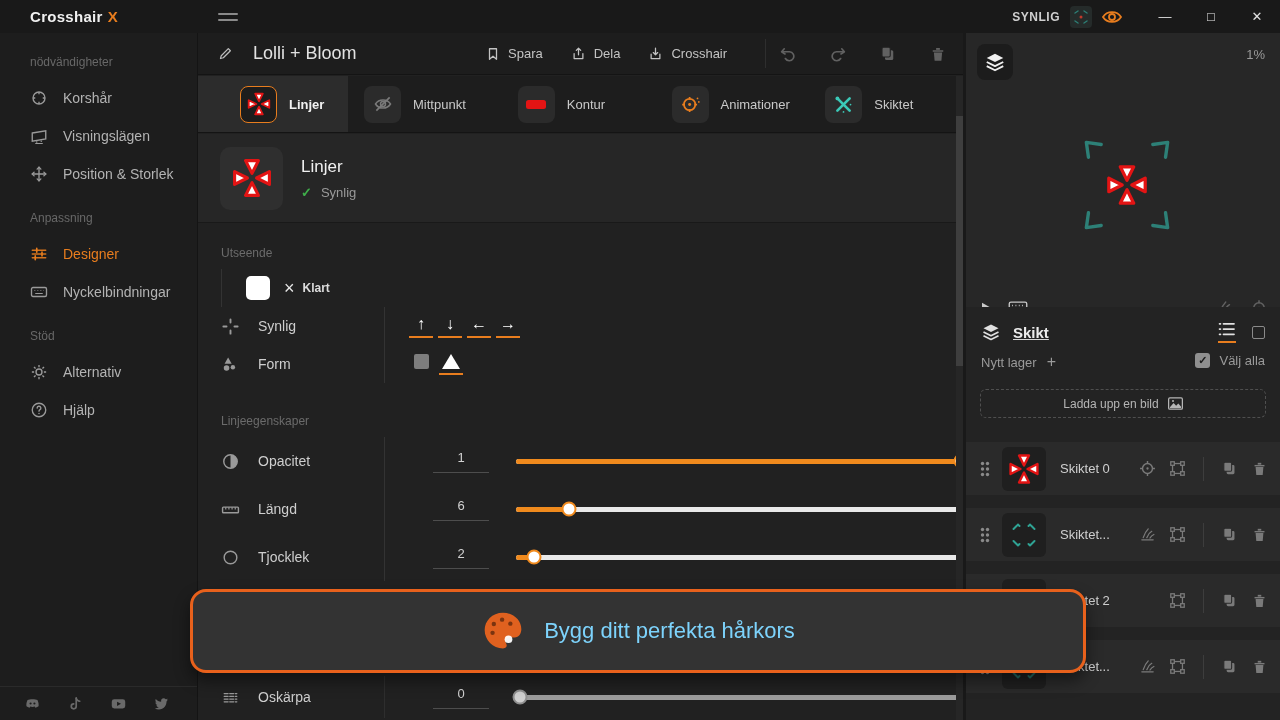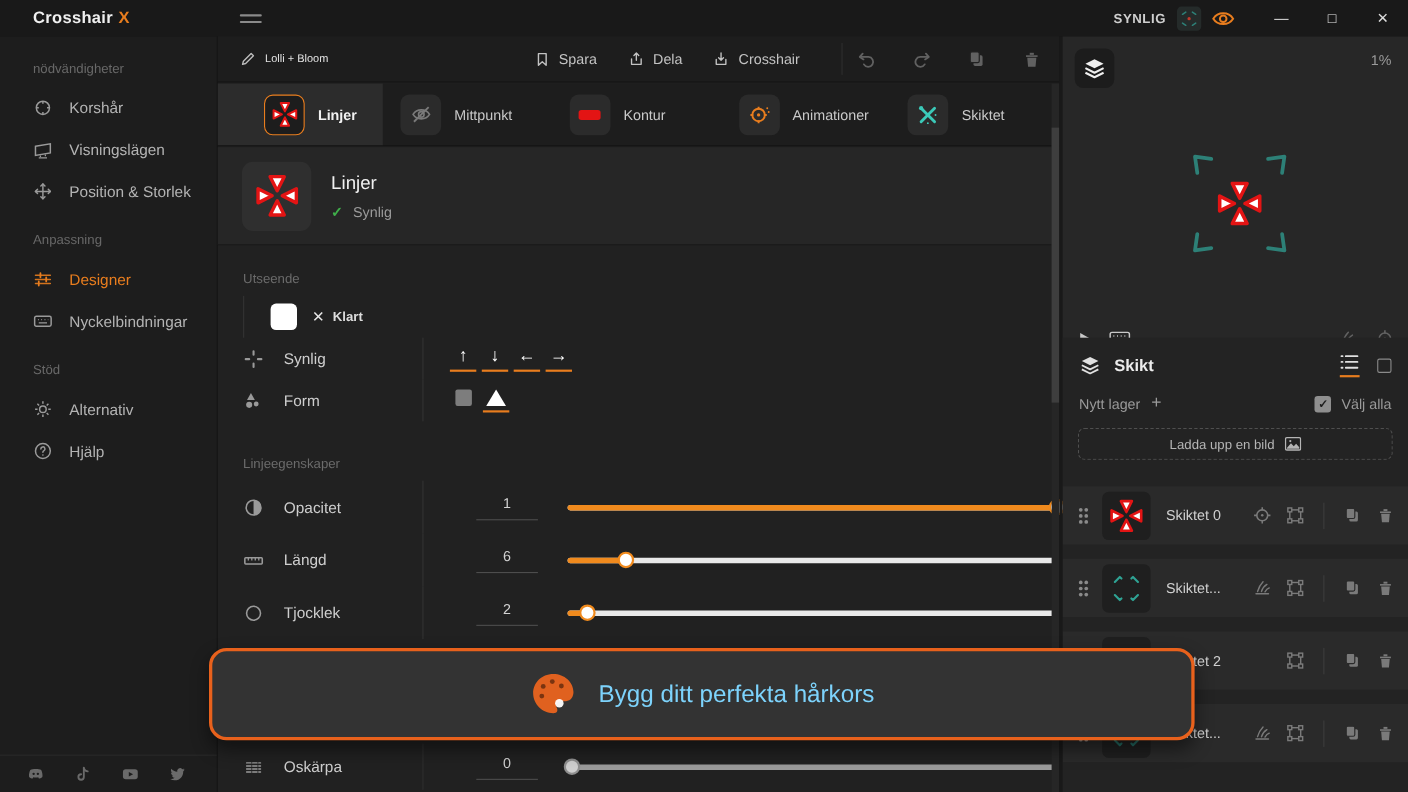--- a/index.html
+++ b/index.html
@@ -34,21 +34,21 @@
   .side-item .ic { width:18px; height:18px; flex:0 0 18px; }
   .side-item.active { color:#e87d1e; }
   .side-footer { position:absolute; left:0; right:0; bottom:0; height:34px;
     border-top:1px solid #2a2a2a; display:flex; align-items:center; gap:26px; padding-left:24px; }
   .social { width:17px; height:17px; cursor:pointer; }
 
   
   .main { position:absolute; left:198px; top:33px; width:765px; bottom:0; background:#212121; }
   .main-header { position:absolute; left:0; top:0; right:0; height:42px; background:#1d1d1d;
     border-bottom:1px solid #141414; display:flex; align-items:center; }
-  .doc-title { display:flex; align-items:center; gap:8px; margin-left:20px; font-size:10px; color:#e2e2e2; }
+  .doc-title { display:flex; align-items:center; gap:20px; margin-left:20px; font-size:18px; color:#e2e2e2; }
   .hdr-buttons { position:absolute; left:288px; display:flex; gap:28px; }
   .hdr-btn { display:flex; align-items:center; gap:8px; font-size:13px; color:#c3c3c3; cursor:pointer; }
   .hdr-vsep { position:absolute; left:567px; top:6px; bottom:6px; width:1px; background:#2e2e2e; }
   .hdr-tools { position:absolute; right:16px; display:flex; gap:32px; }
   .tool-ic { width:18px; height:18px; opacity:.38; cursor:pointer; }
 
   
   .tabs { position:absolute; left:0; top:43px; right:0; height:57px; background:#1d1d1d;
     border-bottom:1px solid #141414; display:flex; }
   .tab { display:flex; align-items:center; gap:12px; padding-left:16px; cursor:pointer; }
@@ -112,26 +112,26 @@
   .preview { position:absolute; left:966px; top:33px; width:314px; height:295px; background:#272727; }
   .layers-btn { position:absolute; left:11px; top:11px; width:36px; height:36px; border-radius:8px;
     background:#1c1c1c; display:flex; align-items:center; justify-content:center; cursor:pointer; }
   .zoom-label { position:absolute; right:15px; top:14px; font-size:13px; color:#9a9a9a; }
   .pv-bottom { position:absolute; left:12px; right:12px; bottom:8px; height:24px;
     display:flex; align-items:center; gap:14px; }
   .pv-right { margin-left:auto; display:flex; gap:16px; opacity:.35; }
   .bracket { position:absolute; width:26px; height:26px; }
 
   .skikt { position:absolute; left:966px; top:307px; width:314px; bottom:0; background:#232323; overflow:hidden; }
-  .skikt-header { height:42px; display:flex; align-items:center; padding:0 15px; margin-top:4px; }
+  .skikt-header { height:42px; display:flex; align-items:center; padding:0 15px; margin-top:4px;text-decoration:underline; }
   .skikt-title { margin-left:12px; font-size:15px; font-weight:bold; color:#ececec; }
   .skikt-views { margin-left:auto; display:flex; gap:16px; align-items:center; }
   .view-list { border-bottom:2px solid #e87d1e; padding-bottom:5px; cursor:pointer; }
   .view-grid { width:13px; height:13px; border:1.5px solid #8a8a8a; border-radius:2px; cursor:pointer; }
-  .skikt-sub { height:28px; display:flex; align-items:center; padding:0 15px; font-size:13px; color:#9a9a9a; }
+  .skikt-sub { height:28px; display:flex; align-items:flex-start; padding:0 15px; font-size:13px; color:#9a9a9a; }
   .newlayer { display:flex; gap:10px; align-items:center; cursor:pointer; }
   .plus { font-size:16px; color:#9a9a9a; }
   .selectall { margin-left:auto; display:flex; gap:9px; align-items:center; cursor:pointer; }
   .checkbox { width:15px; height:15px; background:#8f8f8f; border-radius:3px; color:#1d1d1d;
     font-size:11px; font-weight:bold; display:flex; align-items:center; justify-content:center; }
   .upload-btn { margin:8px 14px 0; height:29px; border:1px dashed #4f4f4f; border-radius:6px;
     display:flex; align-items:center; justify-content:center; gap:9px; font-size:12px; color:#b5b5b5; cursor:pointer; }
 
   .layer-row { position:absolute; left:0; right:0; height:53px; background:#2a2a2a;
     display:flex; align-items:center; padding:0 12px 0 14px; }

